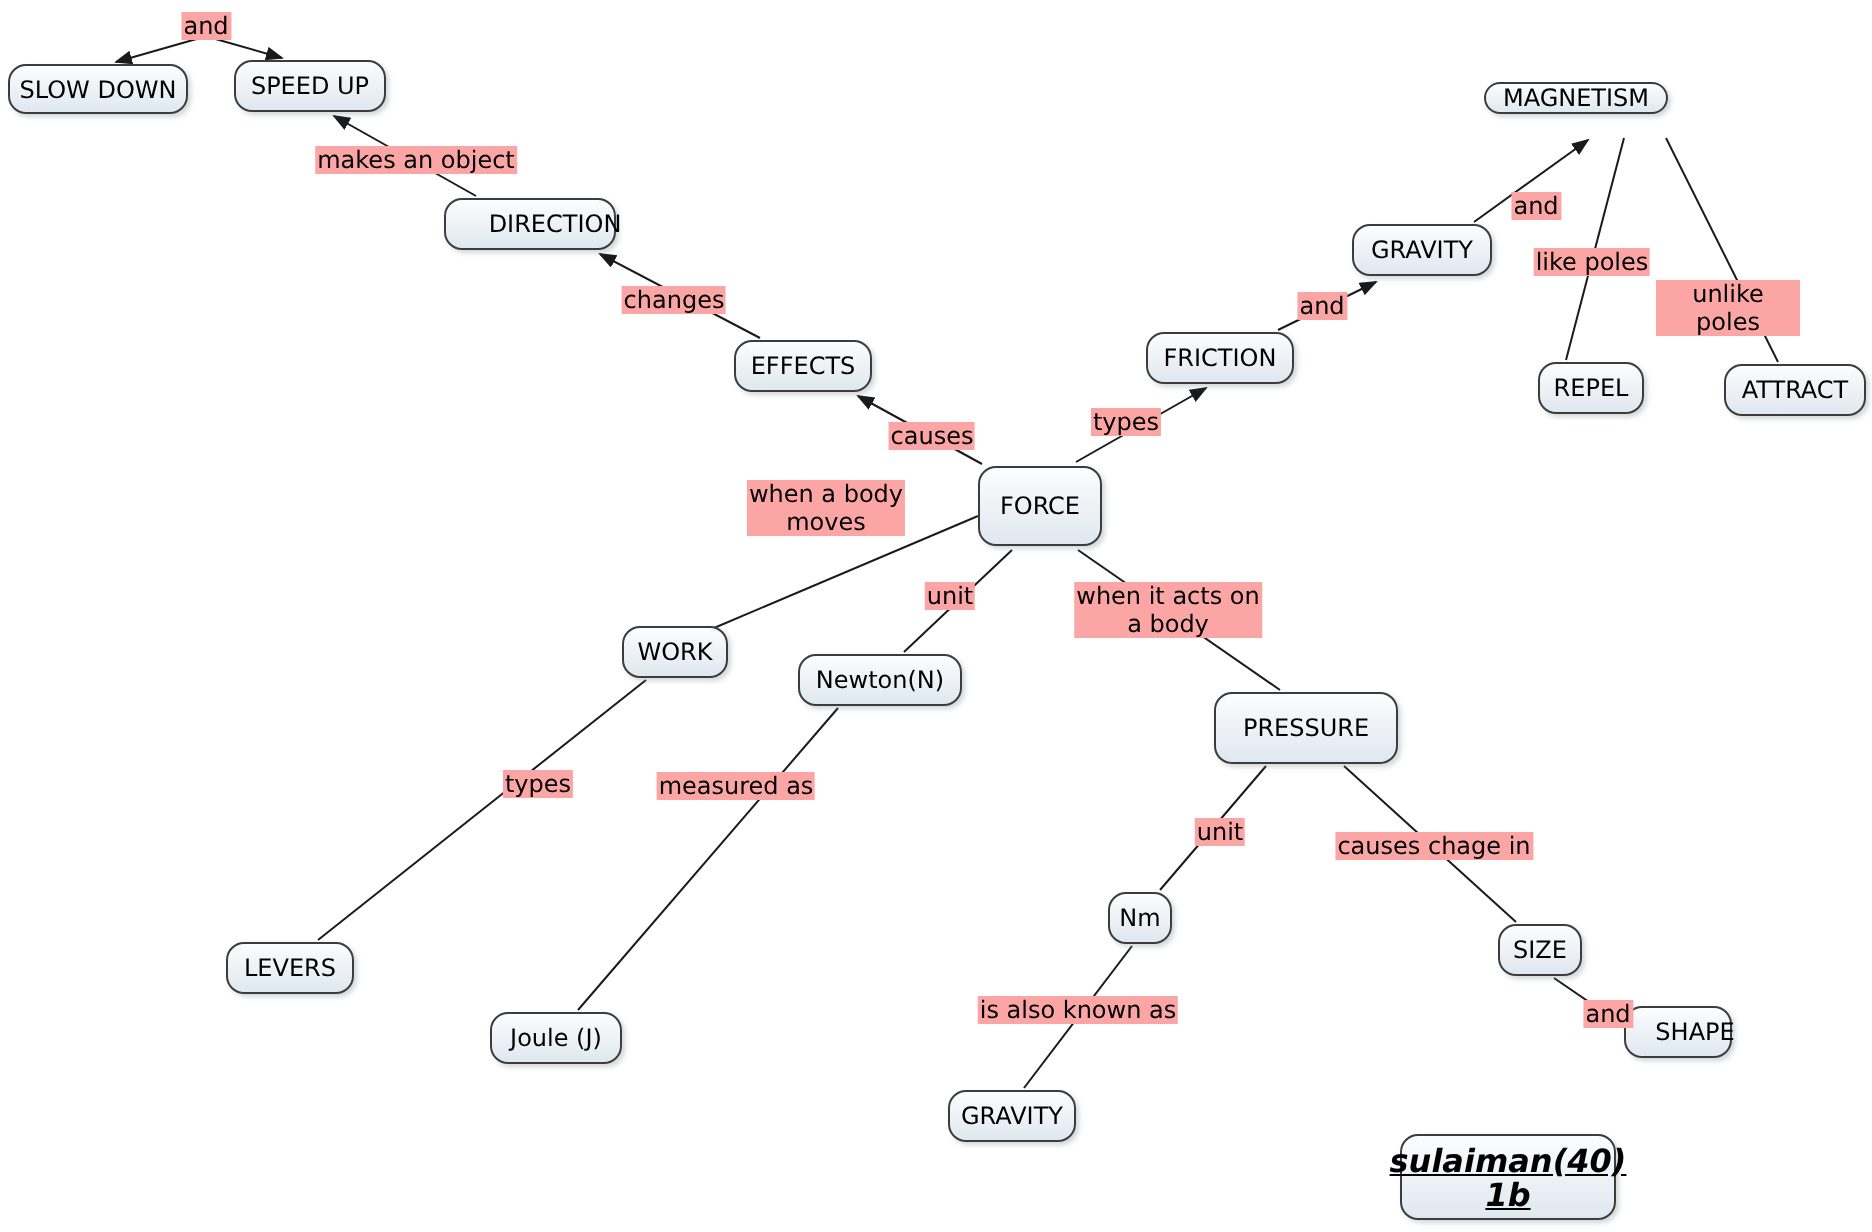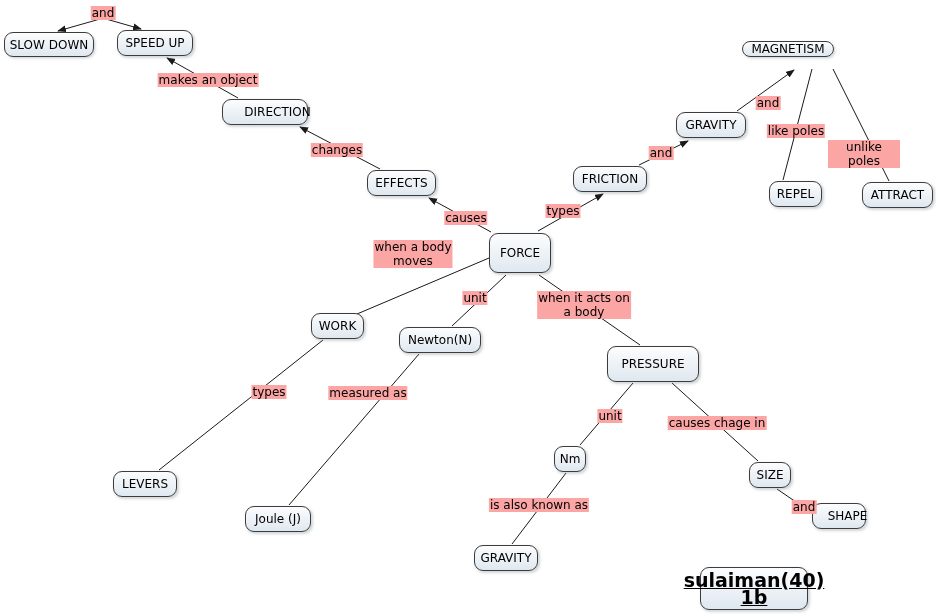--- a/index.html
+++ b/index.html
@@ -39,22 +39,23 @@
     line-height: 14px;
     color: #000000;
     text-align: center;
     white-space: pre-line;
     background: #fca5a5;
     padding: 0 1px;
   }
   .signature {
     flex-direction: column;
     font-weight: bold;
+    font-style: italic;
     text-decoration: underline;
-    font-size: 19px;
+    font-size: 16px;
     line-height: 17px;
   }
 </style>
 </head>
 <body>
 
 <div id="canvas">
 
   <svg id="edges" width="936" height="616">
     <defs>

